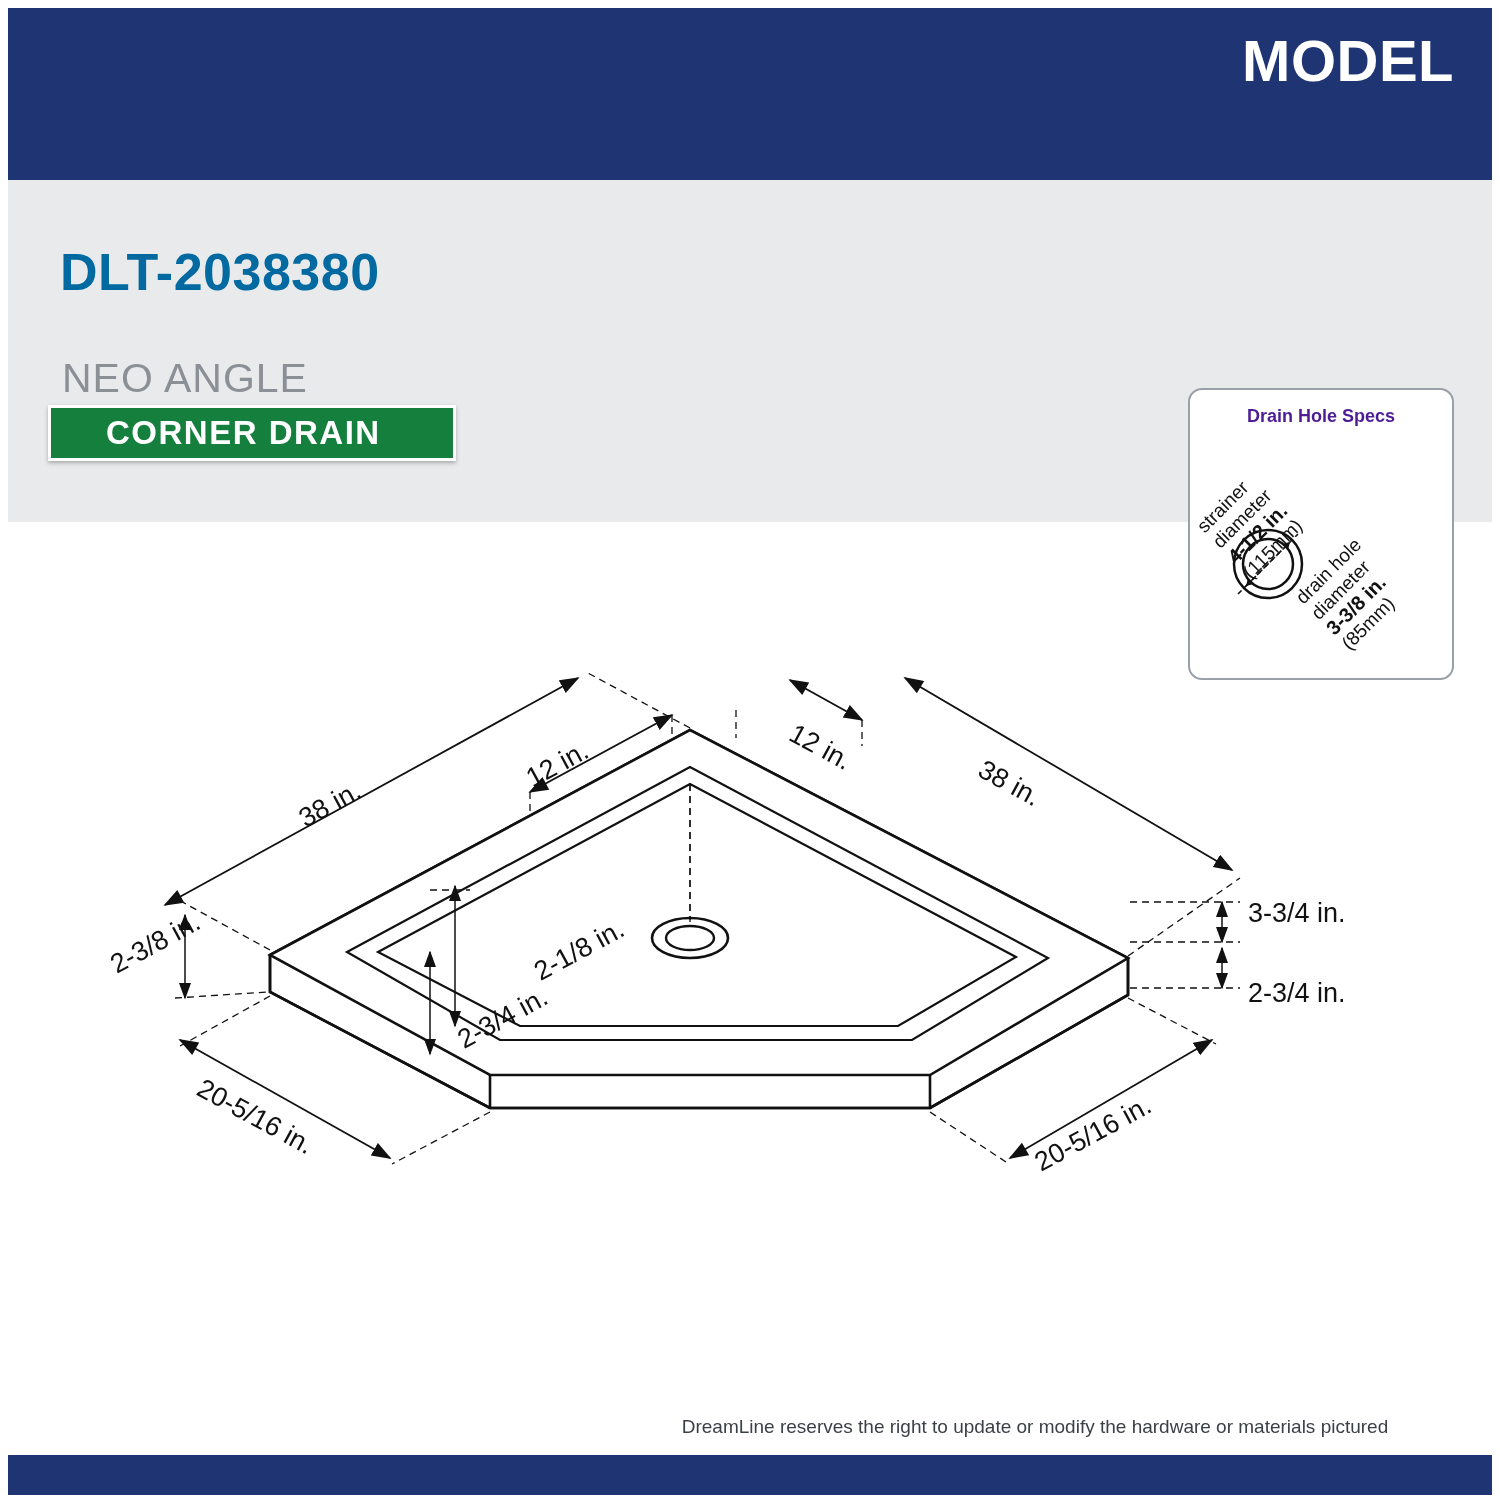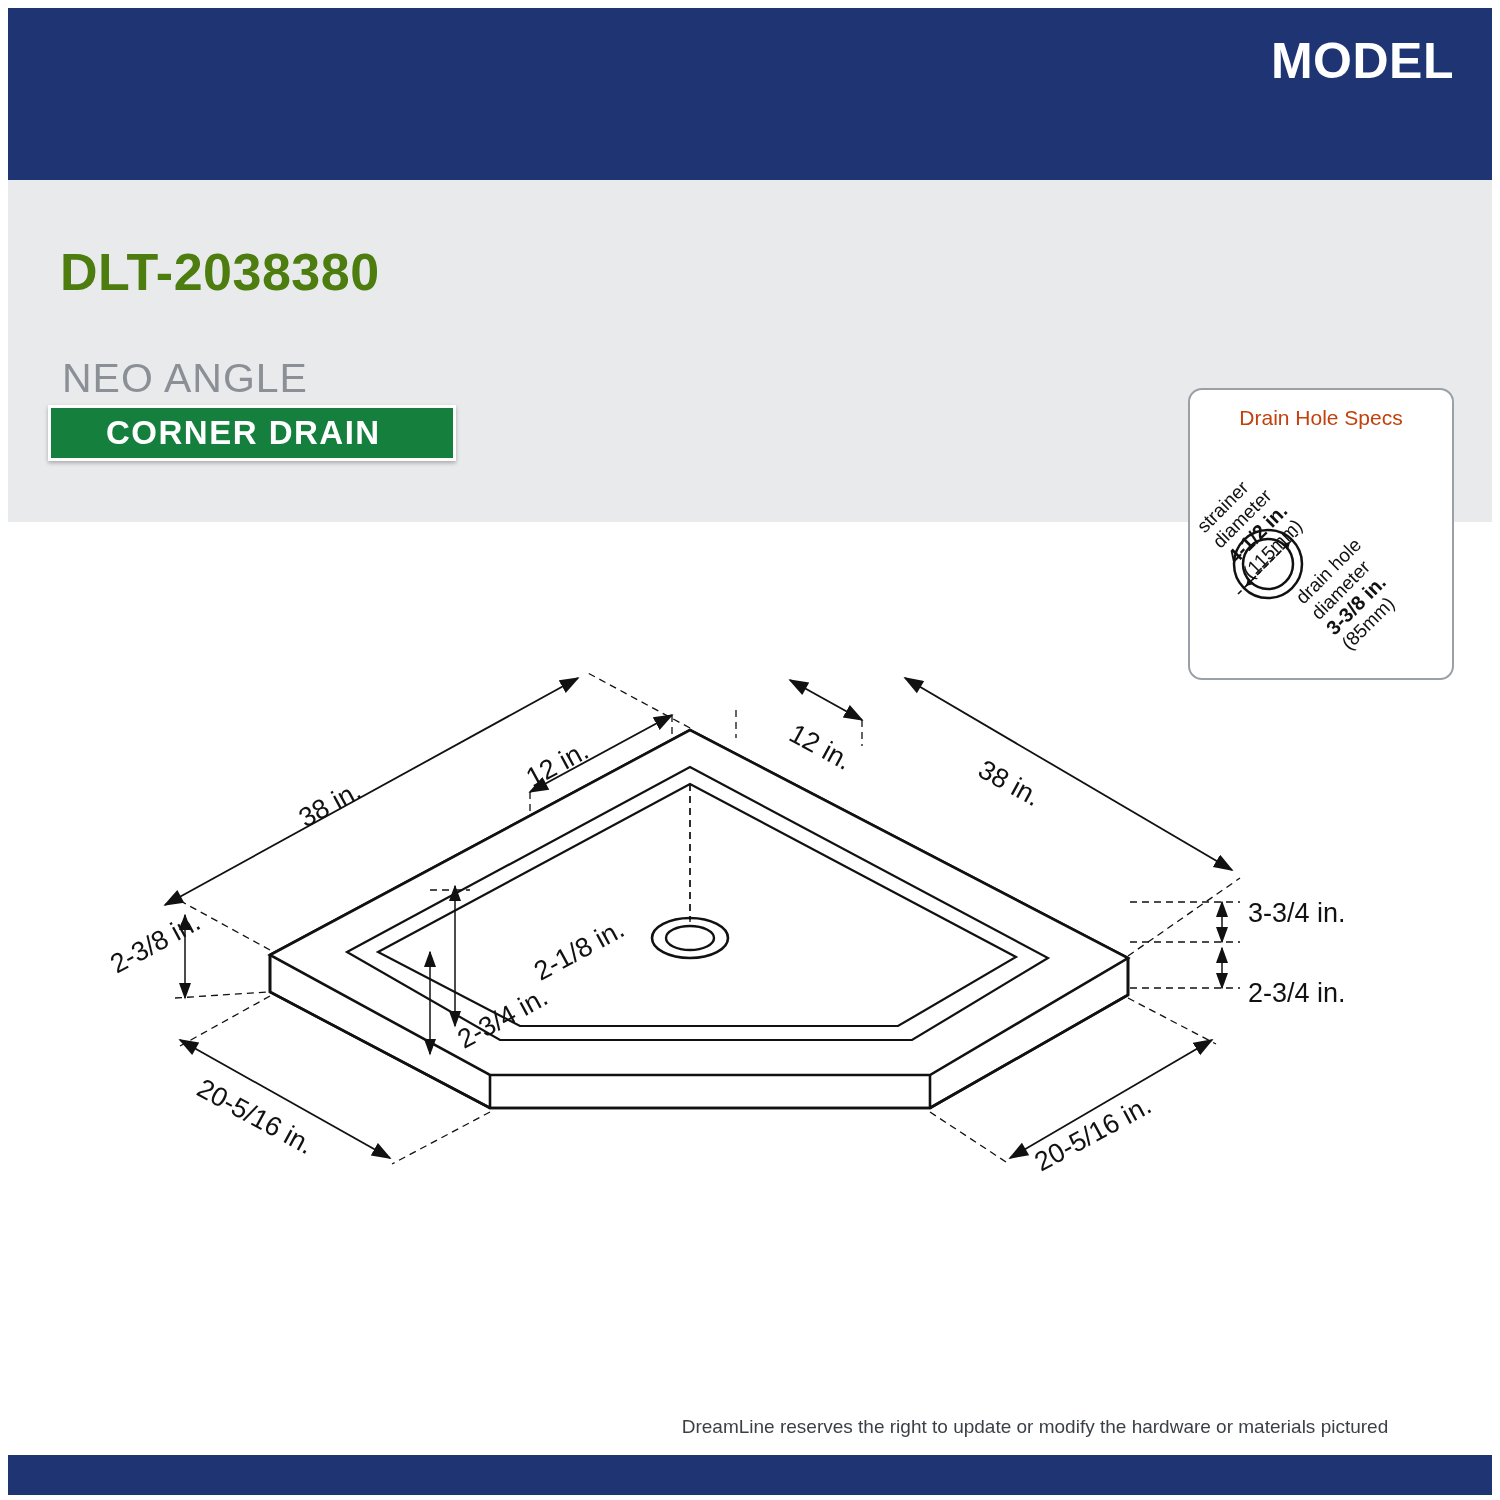--- a/index.html
+++ b/index.html
@@ -29,42 +29,42 @@
     height: 172px;
     background: #1f3473;
   }
   .header-title {
     position: absolute;
     right: 38px;
     top: 22px;
     text-align: right;
     color: #ffffff;
     font-weight: bold;
-    font-size: 50px;
+    font-size: 58px;
     line-height: 62px;
     letter-spacing: 0.5px;
   }
 
   
   .info-band {
     position: absolute;
     left: 8px;
     top: 180px;
     width: 1484px;
     height: 342px;
     background: #e9eaec;
   }
 
   .model-number {
     position: absolute;
     left: 52px;
     top: 62px;
     font-size: 52px;
     font-weight: bold;
-    color: #4d7c0f;
+    color: #0369a1;
     letter-spacing: 0.5px;
   }
   .model-sub1 {
     position: absolute;
     left: 54px;
     top: 125px;
     font-size: 33px;
     font-weight: bold;
     color: #3b3f46;
     letter-spacing: 0.5px;
@@ -105,23 +105,23 @@
     height: 288px;
     background: #ffffff;
     border: 2px solid #9aa0a8;
     border-radius: 14px;
   }
   .drain-spec-title {
     position: absolute;
     width: 100%;
     top: 16px;
     text-align: center;
-    font-size: 21px;
-    font-weight: normal;
-    color: #c2410c;
+    font-size: 18px;
+    font-weight: bold;
+    color: #4c1d95;
   }
   .drain-spec-svg {
     position: absolute;
     left: 0;
     top: 34px;
   }
 
   
   .drawing {
     position: absolute;

